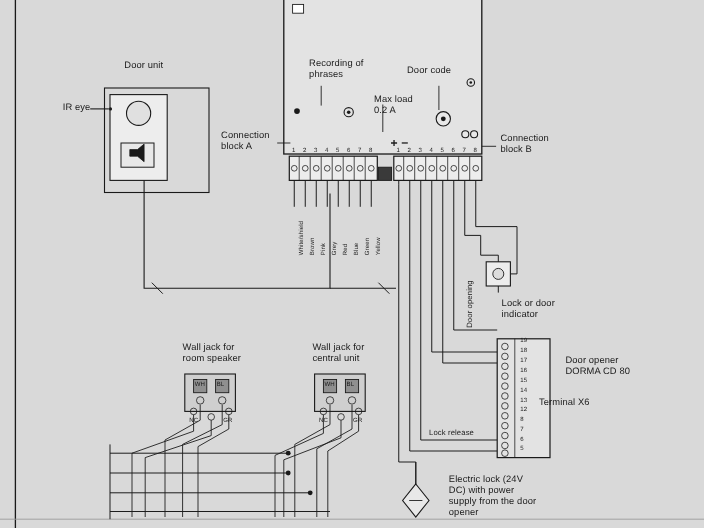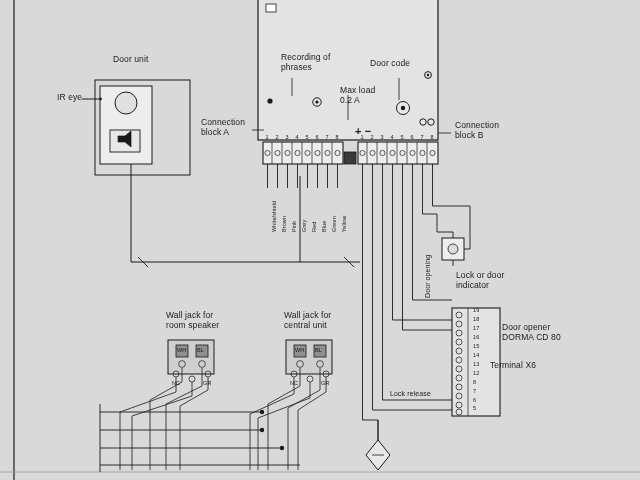--- a/index.html
+++ b/index.html
@@ -294,18 +294,22 @@
 indicator</div>
 
   <div class="lbl small vert" style="left:424px;top:298px;">Door opening</div>
   <div class="lbl small" style="left:390px;top:390px;">Lock release</div>
 
   <div class="lbl" style="left:166px;top:310px;">Wall jack for
 room speaker</div>
   <div class="lbl" style="left:284px;top:310px;">Wall jack for
 central unit</div>
 
-  <div class="lbl" style="left:502px;top:322px;">Door opener
+  <div class="lbl" style="left:502px;top:322px;padding-left:12px;">Door opener
 DORMA CD 80</div>
   <div class="lbl" style="left:490px;top:360px;text-align:right;">Terminal X6</div>
 
+  <div class="lbl" style="left:408px;top:430px;">Electric lock (24V
+DC) with power
+supply from the door
+opener</div>
 
 </div>
 
 </body></html>

